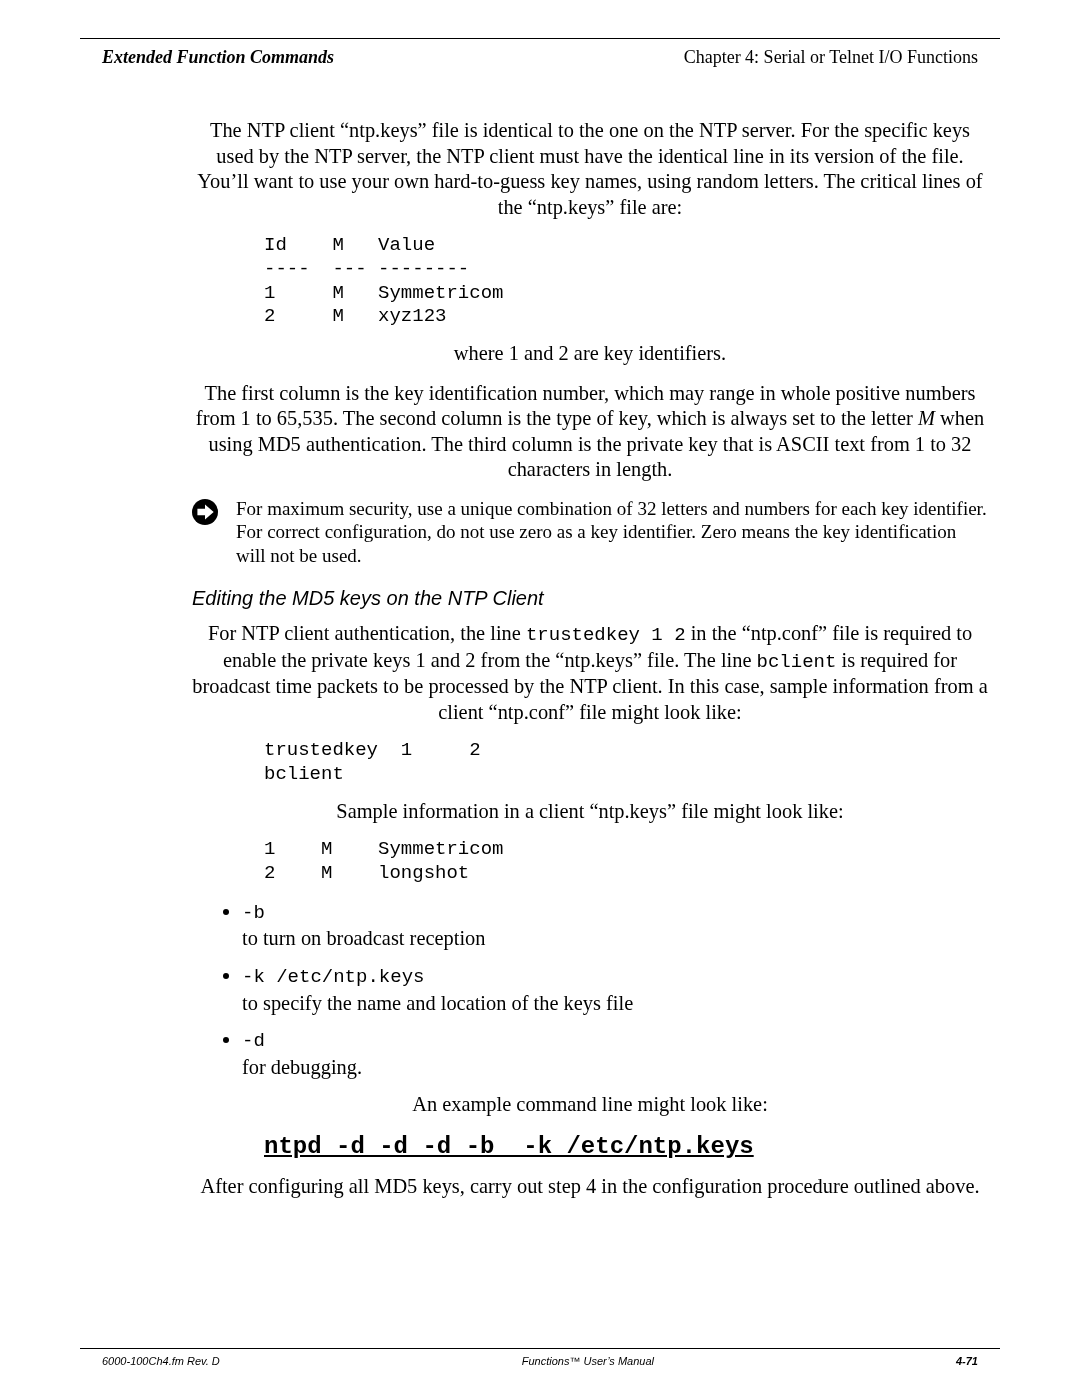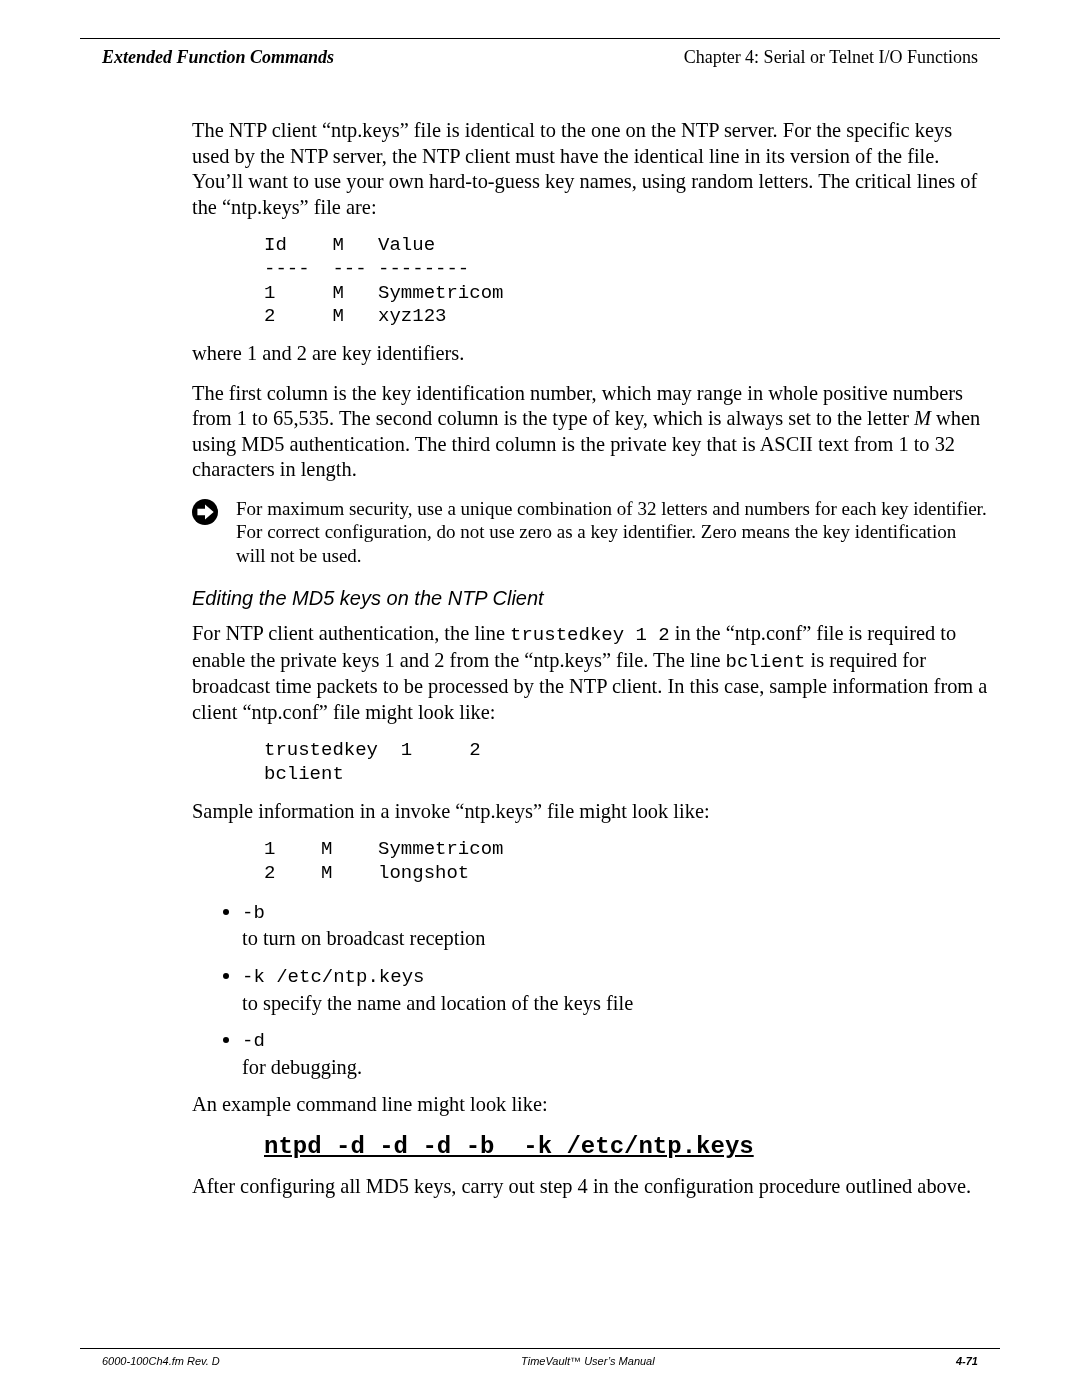--- a/index.html
+++ b/index.html
@@ -43,21 +43,21 @@
     flex: 1;
     padding: 50px 12px 0 12px;
     font-size: 20.4px;
     line-height: 1.25;
   }
   .body-indent {
     margin-left: 100px;
   }
   .para {
     margin: 0 0 14px 0;
-    text-align: left;
+    text-align: center;
   }
   .mono {
     font-family: "Courier New", Courier, monospace;
     font-size: 19px;
     white-space: pre;
     line-height: 1.25;
   }
   .mono-block {
     margin: 6px 0 12px 72px;
   }
@@ -167,21 +167,21 @@
 
       <div class="subhead">Editing the MD5 keys on the NTP Client</div>
 
       <p class="para">
         <span>For NTP client authentication, the line </span><span class="inline-mono">trustedkey 1 2</span><span> in the “ntp.conf” file is required to enable the private keys 1 and 2 from the “ntp.keys” file.  The line </span><span class="inline-mono">bclient</span><span> is required for broadcast time packets to be processed by the NTP client.  In this case, sample information from a client “ntp.conf” file might look like:</span>
       </p>
 
       <div class="mono mono-block">trustedkey  1     2
 bclient</div>
 
-      <p class="para">Sample information in a invoke “ntp.keys” file might look like:</p>
+      <p class="para">Sample information in a client “ntp.keys” file might look like:</p>
 
       <div class="mono mono-block">1    M    Symmetricom
 2    M    longshot</div>
 
 
       <ul class="opts">
         <li>
           <span class="inline-mono">-b</span><br>
           <span>to turn on broadcast reception</span>
         </li>
@@ -202,16 +202,16 @@
       </div>
 
       <p class="para">After configuring all MD5 keys, carry out step 4 in the configuration procedure outlined above.</p>
 
     </div>
   </div>
 
   <hr class="hr-bottom">
   <div class="footer-row">
     <div class="footer-left">6000-100Ch4.fm  Rev. D</div>
-    <div class="footer-center">TimeVault™ User’s Manual</div>
+    <div class="footer-center">Functions™ User’s Manual</div>
     <div class="footer-right">4-71</div>
   </div>
 </div>
 
 </body></html>

